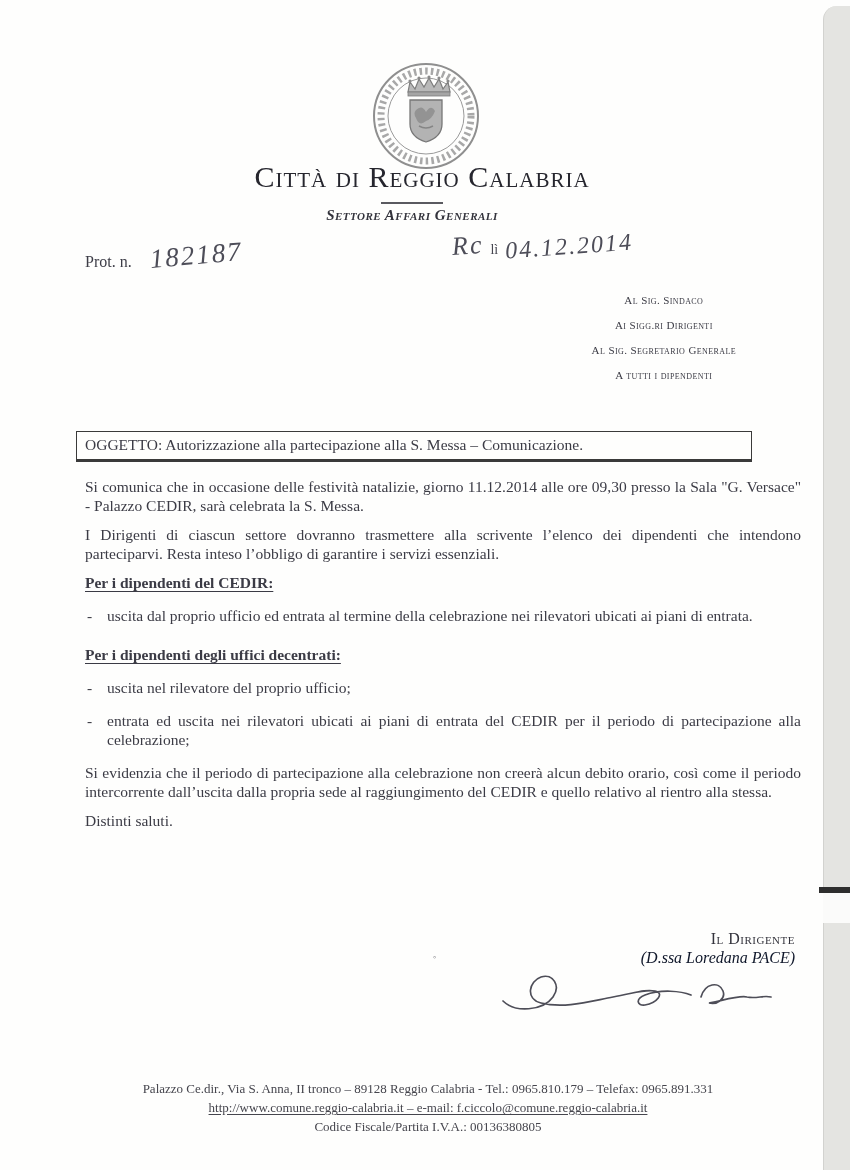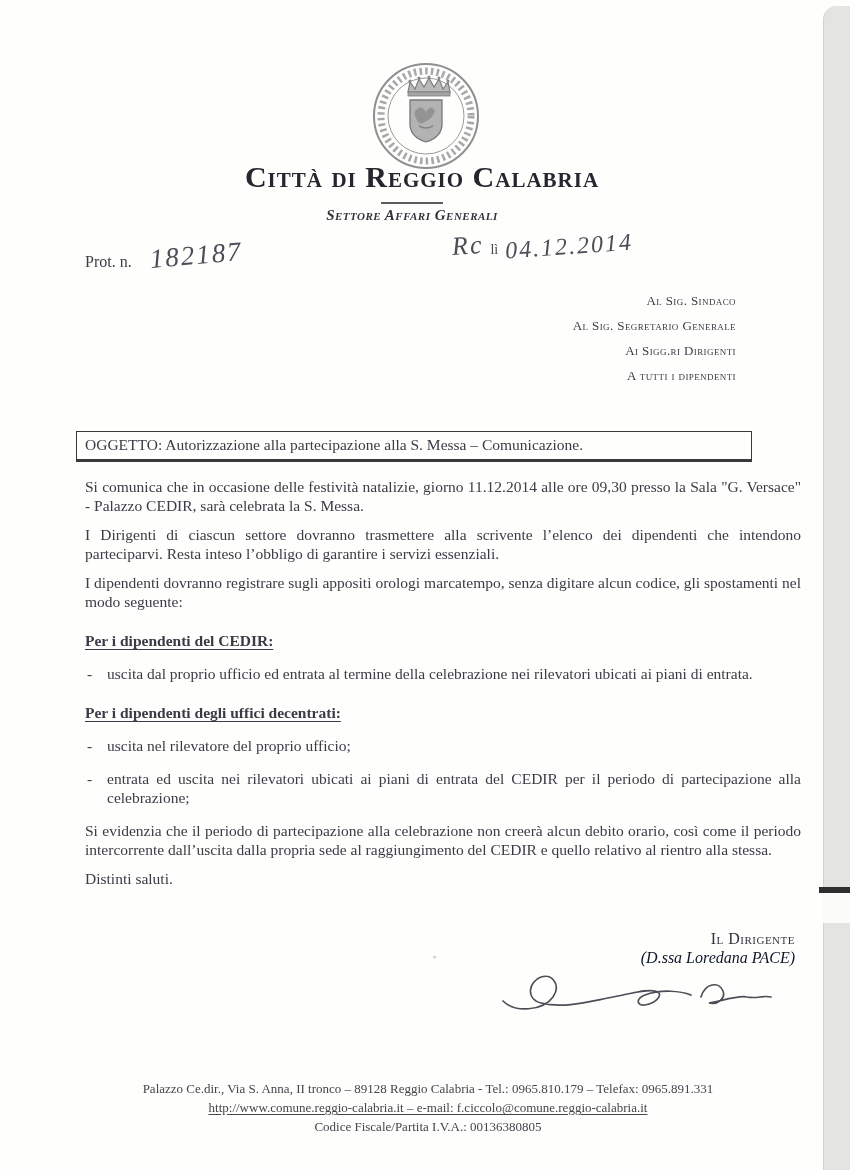--- a/index.html
+++ b/index.html
@@ -15,21 +15,21 @@
      background:#e4e4e1; border-top-left-radius:14px; border-left:1px solid #d2d2cf;}
   .scan-band .seg-dark { position:absolute; top:881px; left:-4px; right:0; height:6px; background:#2e2e2e; }
   .scan-band .seg-gap { position:absolute; top:887px; left:0; right:0; height:30px; background:#fbfbfa; }
   .scan-band .seg-bot { position:absolute; top:917px; left:0; right:0; bottom:0;
      background:#e4e4e1; border-left:1px solid #d2d2cf; }
 
   
   .seal { position:absolute; top:60px; left:363px; width:126px; height:112px; }
   .title {
     position:absolute; top:160px; left:0; width:844px; text-align:center;
-    font-variant:small-caps; font-weight:700; font-size:30px; letter-spacing:1px;
+    font-variant:small-caps; font-weight:400; font-size:30px; letter-spacing:1px;
     color:#26262e;
   }
   .divider { position:absolute; top:202px; left:381px; width:62px; border-top:2px solid #5a5a60; }
   .subtitle {
     position:absolute; top:207px; left:0; width:824px; text-align:center;
     font-variant:small-caps; font-style:italic; font-weight:700; font-size:15px;
     letter-spacing:.5px; color:#33333c;
   }
 
   
@@ -38,22 +38,22 @@
     display:inline-block; font-style:italic; color:#4d4d58;
     transform:rotate(-4deg); letter-spacing:2px;
   }
   .prot .hand { font-size:27px; margin-left:14px; transform:rotate(-5deg) translateY(-3px); }
   .datebox { position:absolute; top:231px; left:452px; font-size:16px; color:#4d4d58; }
   .datebox .hand-rc { font-size:26px; }
   .datebox .li-small { font-size:14px; color:#45454f; letter-spacing:0; display:inline-block; transform:none; font-style:normal; margin:0 3px; }
   .datebox .hand-date { font-size:24px; }
 
   
-  .recipients { position:absolute; top:288px; right:114px; text-align:right;
-    font-variant:small-caps; font-size:13px; line-height:25px; color:#3a3a44; letter-spacing:.4px;margin-left:19px; }
+  .recipients { position:absolute; top:288px; right:114px; text-align:center;
+    font-variant:small-caps; font-size:11px; line-height:25px; color:#3a3a44; letter-spacing:.4px;margin-left:19px; }
 
   
   .subject-box {
     position:absolute; top:431px; left:76px; width:658px;
     border:1px solid #3a3a3a; border-bottom-width:3px;
     padding:4px 8px 5px 8px; font-size:15.5px; color:#3b3b45;
   }
 
   
   .bodyflow { position:absolute; top:477px; left:85px; width:716px;
@@ -119,31 +119,30 @@
   </div>
 
   <div class="datebox">
     <span class="hand hand-rc">Rc</span>
     <span class="li-small">lì</span>
     <span class="hand hand-date">04.12.2014</span>
   </div>
 
   <div class="recipients">
     <div>Al Sig. Sindaco</div>
+    <div>Ai Sigg.ri  Dirigenti</div>
     <div>Al Sig. Segretario Generale</div>
-    <div>Ai Sigg.ri  Dirigenti</div>
     <div>A tutti i dipendenti</div>
   </div>
 
   <div class="subject-box">OGGETTO: Autorizzazione alla partecipazione alla S. Messa – Comunicazione.</div>
 
   <div class="bodyflow">
     <p>Si comunica che in occasione delle festività natalizie, giorno 11.12.2014 alle ore 09,30 presso la Sala "G. Versace" - Palazzo CEDIR, sarà celebrata la S. Messa.</p>
     <p>I Dirigenti di ciascun settore dovranno trasmettere alla scrivente l’elenco dei dipendenti che intendono parteciparvi. Resta inteso l’obbligo di garantire i servizi essenziali.</p>
-    <p class="gap-lg">I dipendenti dovranno registrare sugli appositi orologi marcatempo, senza digitare alcun codice, gli spostamenti nel modo seguente:</p>
 
     <div class="sec-head">Per i dipendenti del CEDIR:</div>
     <div class="li gap-lg">uscita dal proprio ufficio ed entrata al termine della celebrazione nei rilevatori ubicati ai piani di entrata.</div>
 
     <div class="sec-head">Per i dipendenti degli uffici decentrati:</div>
     <div class="li">uscita nel rilevatore del proprio ufficio;</div>
     <div class="li">entrata ed uscita nei rilevatori ubicati ai piani di entrata del CEDIR per il periodo di partecipazione alla celebrazione;</div>
 
     <p style="margin-top:6px">Si evidenzia che il periodo di partecipazione alla celebrazione non creerà alcun debito orario, così come il periodo intercorrente dall’uscita dalla propria sede al raggiungimento del CEDIR e quello relativo al rientro alla stessa.</p>
     <p>Distinti saluti.</p>

